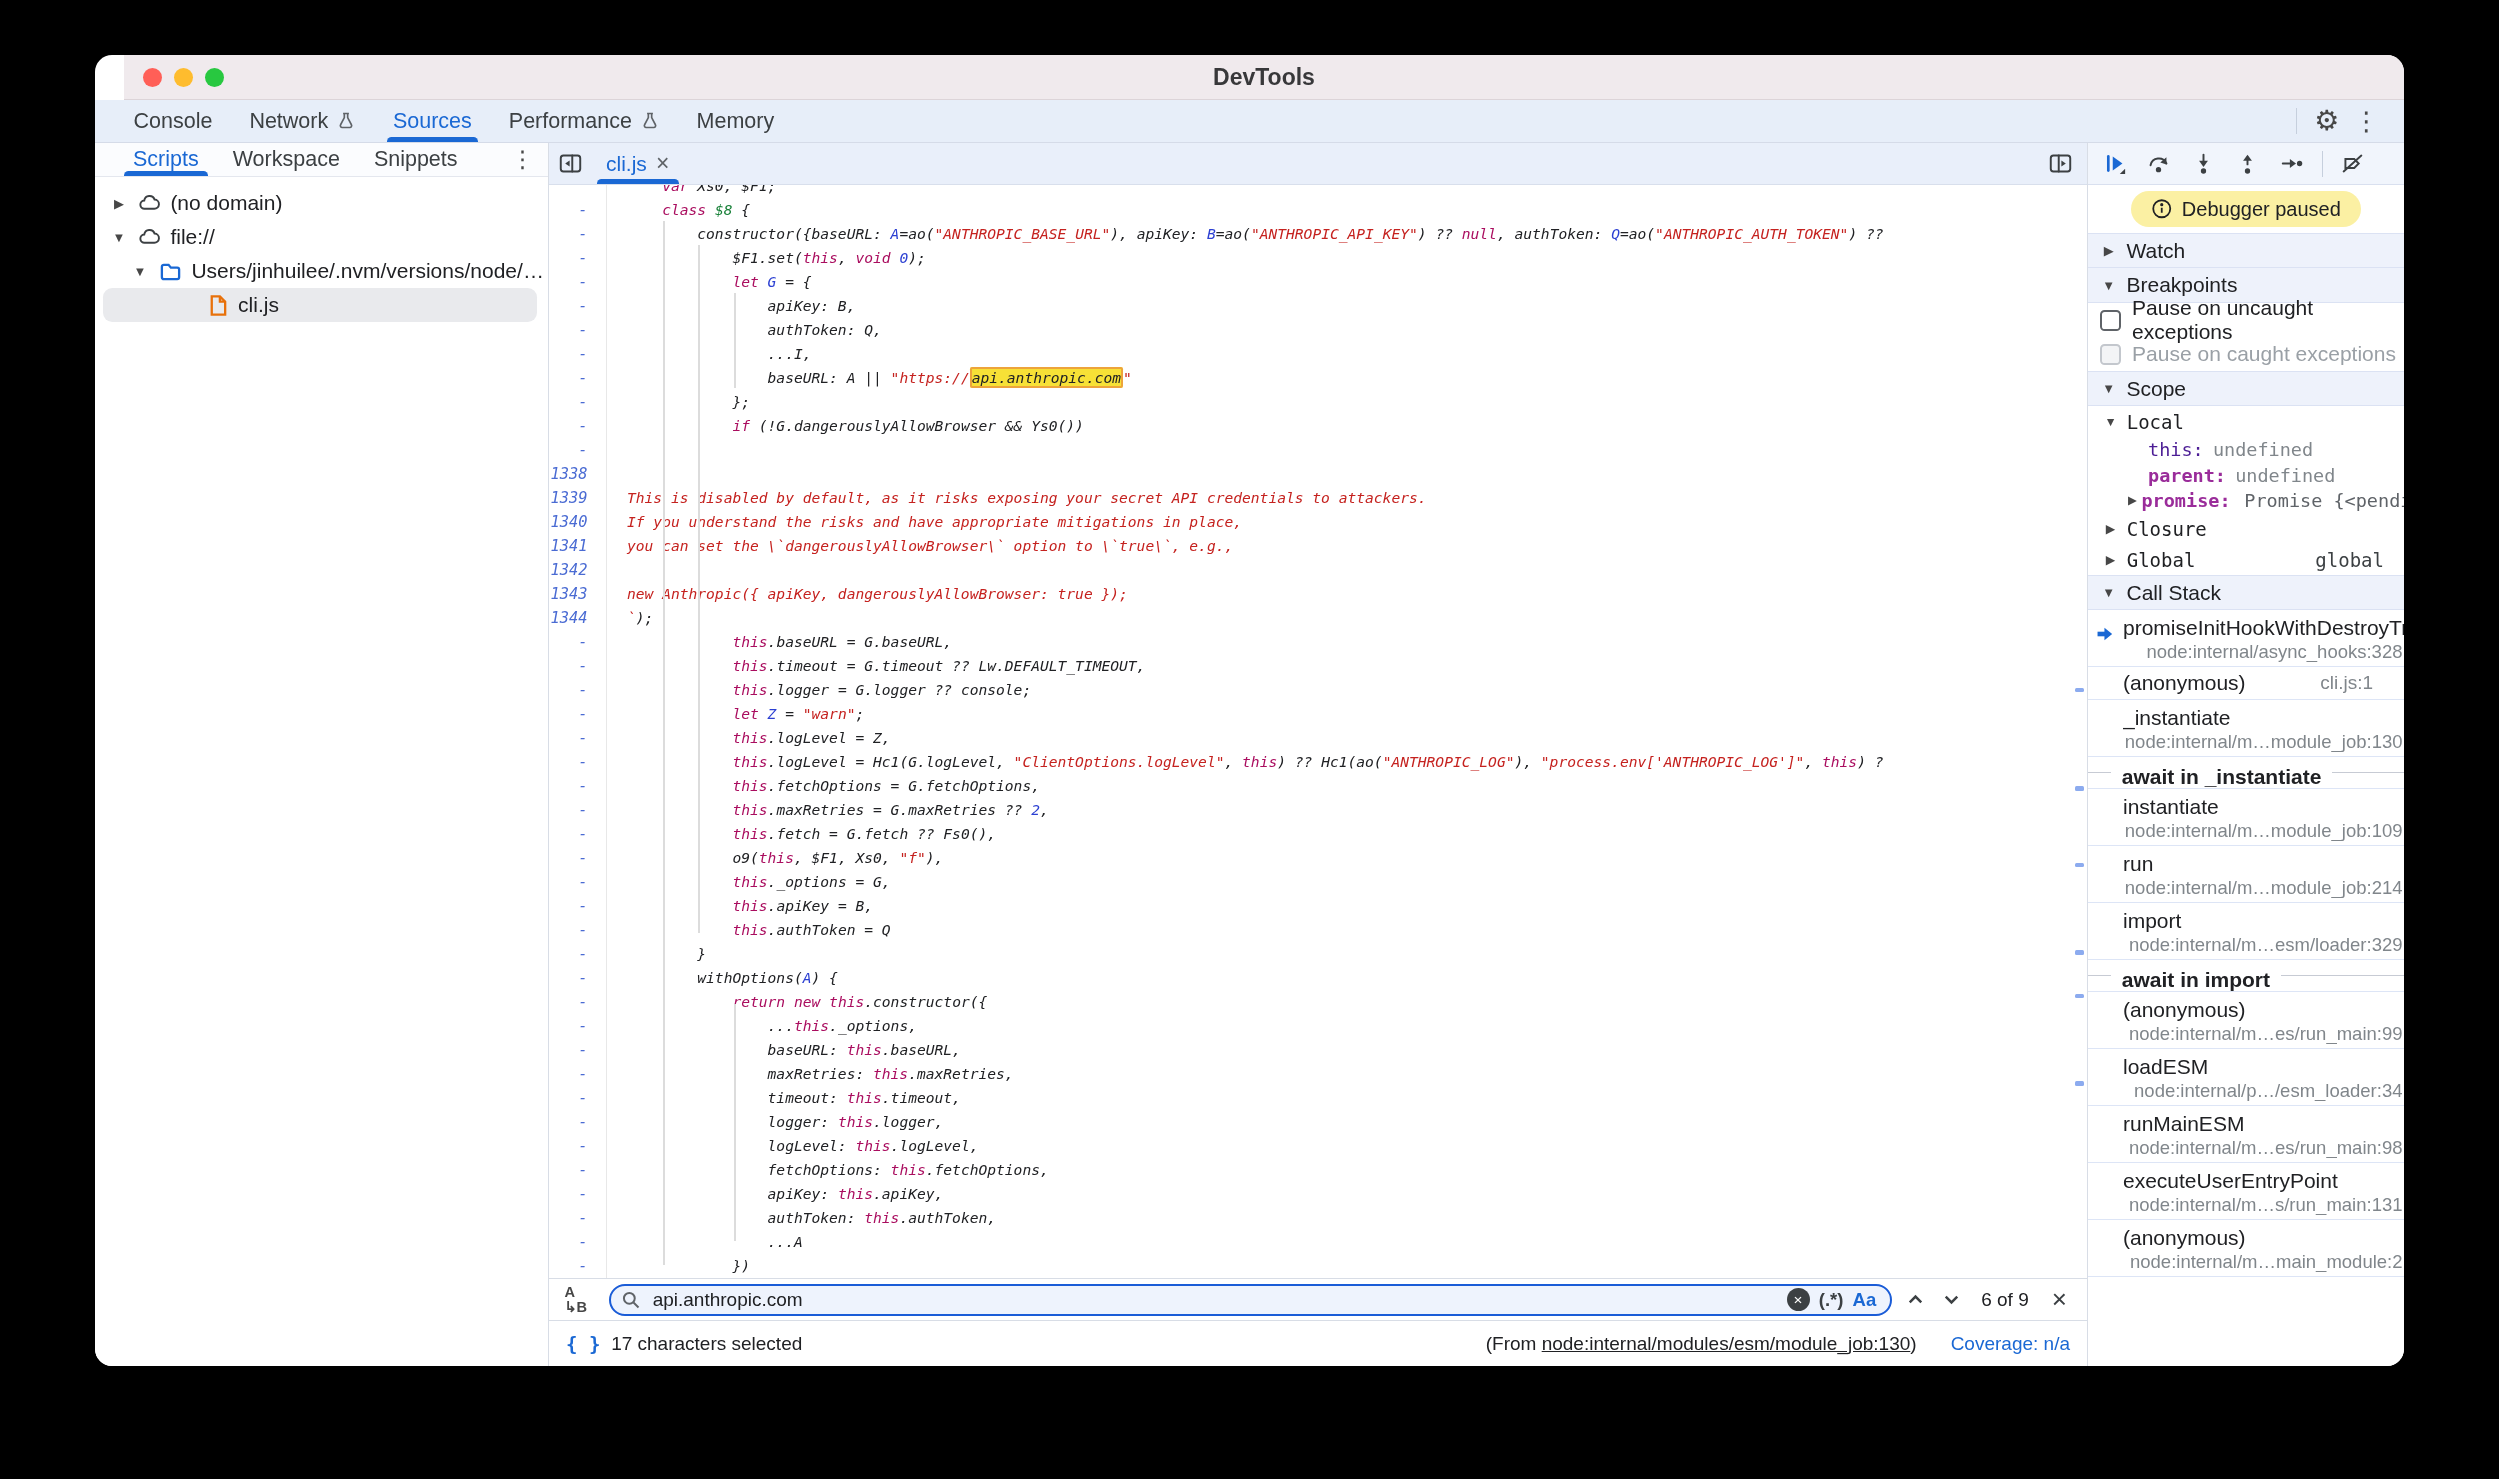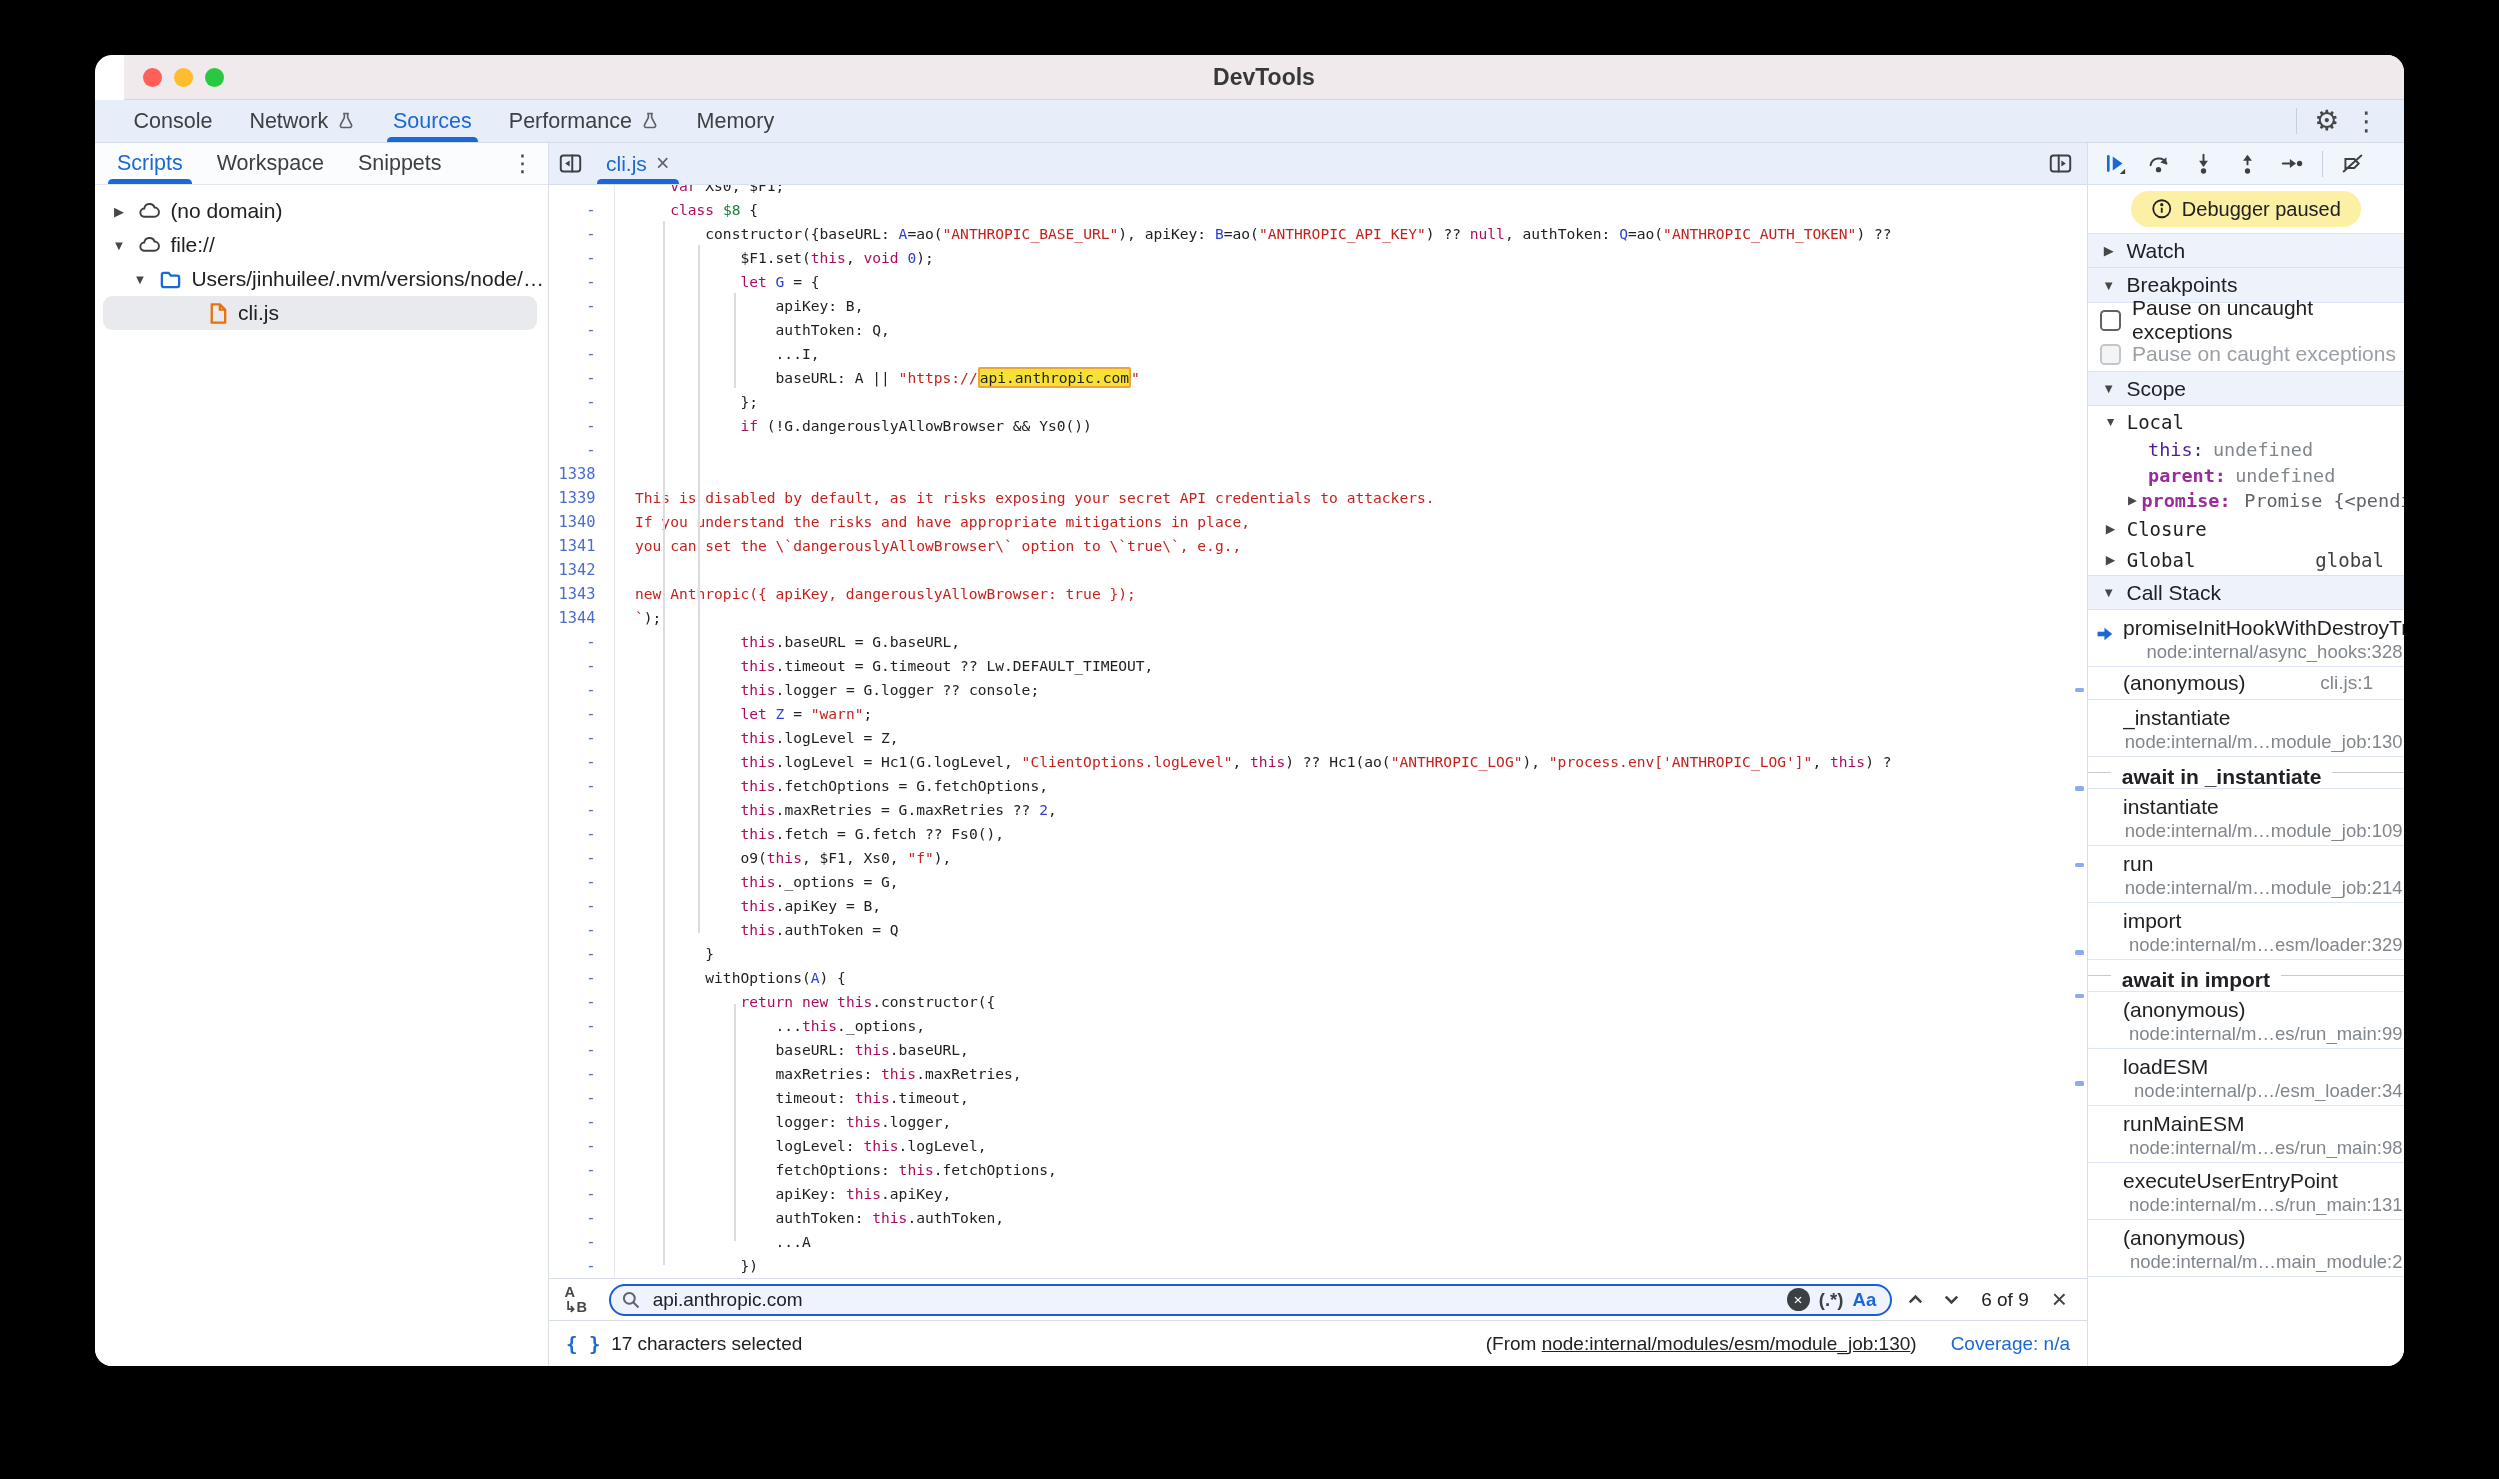--- a/index.html
+++ b/index.html
@@ -17,42 +17,42 @@
   .mtab.active{color:#1a68d4;}
   .mtab.active::after{content:"";position:absolute;left:12.3px;right:12.3px;bottom:0;height:4.6px;border-radius:4.6px 4.6px 0 0;background:#1a68d4;}
   .flask{width:20px;height:20px;stroke:#5f6368;fill:none;stroke-width:2;}
   .tabbar-right{margin-left:auto;display:flex;align-items:center;gap:6.2px;padding-right:17px;}
   .vdiv{width:1.5px;height:26px;background:#c6cfdd;margin:0 10.8px;}
   .gear{font-size:28px;color:#474747;line-height:1;}
   .kebab{font-size:26px;color:#474747;line-height:1;padding:0 7.7px;}
   
   .content{flex:1;display:flex;min-height:0;}
   .navigator{width:454px;flex:none;border-right:1.5px solid #d8dde6;display:flex;flex-direction:column;background:#fff;}
-  .navtabs{height:42px;flex:none;display:flex;align-items:stretch;border-bottom:1.5px solid #e4e7ee;background:#fbfcfe;padding-left:5px;}
+  .navtabs{height:34px;flex:none;display:flex;align-items:stretch;border-bottom:1.5px solid #e4e7ee;background:#fbfcfe;padding-left:21px;}
   .ntab{display:flex;align-items:center;padding:0 17px;font-size:21.5px;color:#3c4043;position:relative;}
   .ntab.active{color:#1a68d4;}
   .ntab.active::after{content:"";position:absolute;left:7.7px;right:7.7px;bottom:0;height:4.6px;border-radius:4.6px 4.6px 0 0;background:#1a68d4;}
   .navtabs .kebab{margin-left:auto;font-size:23px;display:flex;align-items:center;}
   .tree{padding-top:9.2px;font-size:21px;color:#202124;}
   .trow{height:34px;display:flex;align-items:center;gap:9.2px;}
   .trow .arr{width:20px;text-align:center;font-size:13px;color:#474747;flex:none;}
   .trow .lbl{white-space:nowrap;overflow:hidden;text-overflow:ellipsis;}
   .trow.selected{background:#e9eaed;border-radius:9.2px;margin:0 10.8px 0 7.7px;}
   .ticon{width:23px;height:23px;flex:none;}
   
   .editor{flex:1;display:flex;flex-direction:column;min-width:0;background:#fff;}
   .tabstrip{height:42px;flex:none;background:#e9effa;border-bottom:1.5px solid #d8dfec;display:flex;align-items:center;}
   .paneicon{width:43px;display:flex;align-items:center;justify-content:center;flex:none;}
   .etab{display:flex;align-items:center;gap:9.2px;padding:0 14px;height:100%;position:relative;}
   .etab .name{font-size:21px;color:#1a68d4;}
   .etab .x{font-size:23px;color:#5f6368;}
   .etab::after{content:"";position:absolute;left:4.6px;right:4.6px;bottom:0;height:4.6px;border-radius:4.6px 4.6px 0 0;background:#1a68d4;}
   .tabstrip-right{margin-left:auto;padding-right:10.8px;}
   .codearea{flex:1;position:relative;overflow:hidden;}
-  .codescroll{position:absolute;left:8px;top:-10.8px;right:0;}
+  .codescroll{position:absolute;left:0;top:-10.8px;right:0;font-style:italic;}
   .cl{display:flex;height:24px;line-height:24px;font-family:"DejaVu Sans Mono",monospace;font-size:14.6px;white-space:pre;}
   .cl .g{width:58px;flex:none;text-align:right;padding-right:18.5px;color:#4a6bd3;font-size:15.4px;border-right:1.5px solid #e8e8e8;}
   .cl .t{padding-left:20px;overflow:hidden;}
   .tk-p{color:#202124;} .tk-k{color:#aa0d5f;} .tk-v{color:#2b3fd2;} .tk-s{color:#c5221f;} .tk-r{color:#c5221f;} .tk-g{color:#188038;}
   .tk-m{background:#f7e136;border:2.3px solid #eda43b;border-radius:2.3px;color:#202124;}
   .guide{position:absolute;width:1.5px;background:#dcdcdc;}
   .scrollmark{position:absolute;right:3.1px;width:9.2px;height:4.6px;background:#8cabef;border-radius:1.5px;}
   
   .searchbar{height:42px;flex:none;border-top:1.5px solid #d8dde6;display:flex;align-items:center;padding:0 15.4px;gap:12.3px;background:#fff;}
   .replace-toggle{font-size:14.6px;line-height:14.6px;color:#474747;font-weight:bold;width:32px;text-align:left;}

